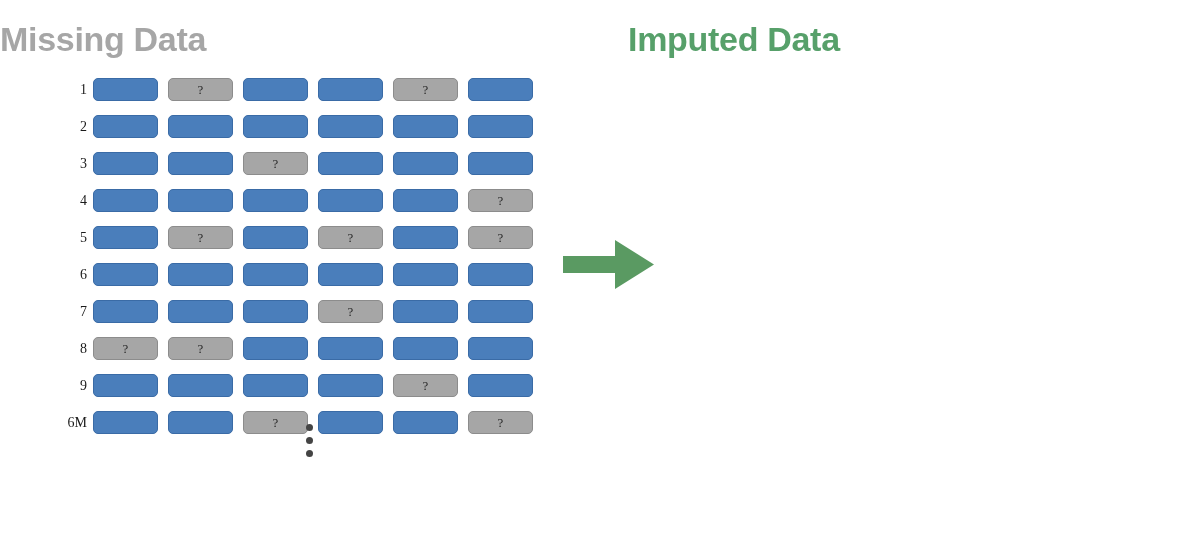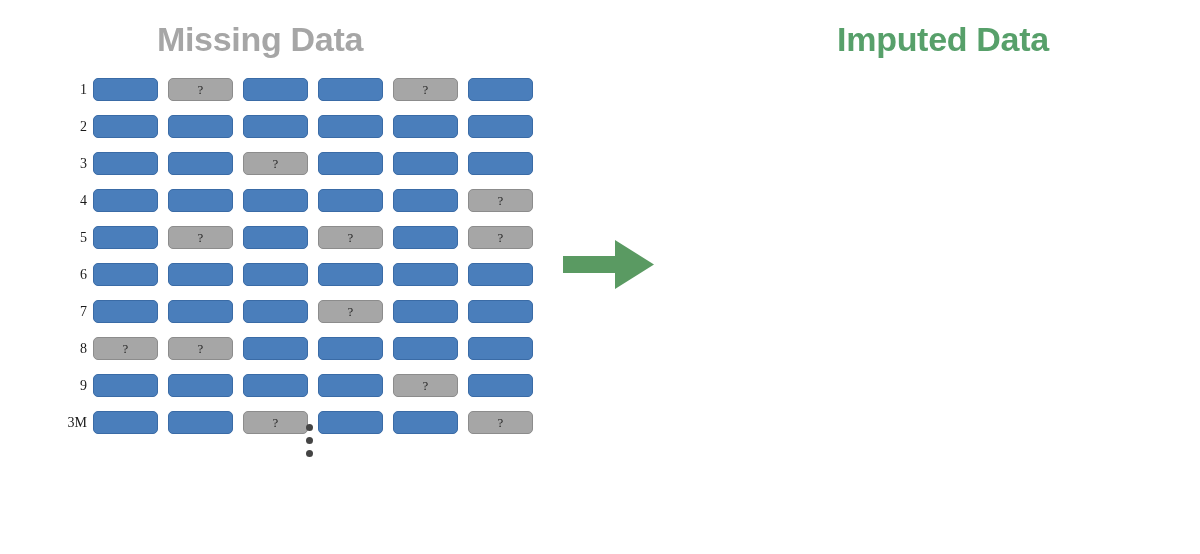--- a/index.html
+++ b/index.html
@@ -28,21 +28,21 @@
     top: 0;
     height: 554px;
   }
   #panel-missing { left: 0px;   width: 560px; }
   #panel-imputed { left: 628px; width: 600px; }
 
   .panel-title {
     position: absolute;
     top: 20px;
     width: 100%;
-    text-align: center;
+    text-align: left;
     font-size: 34px;
     font-weight: bold;
     letter-spacing: -0.3px;
     white-space: nowrap;
   }
   #title-missing { color: #a6a6a6; left: 0; width: 520px; }
   #title-imputed { color: #57a06a; left: 0; width: 630px; }
 
   
   .grid {
@@ -232,21 +232,21 @@
           <div class="cells">
             <div class="cell c0 present"></div>
             <div class="cell c1 present"></div>
             <div class="cell c2 present"></div>
             <div class="cell c3 present"></div>
             <div class="cell c4 missing">?</div>
             <div class="cell c5 present"></div>
           </div>
         </div>
         <div class="grid-row last-row">
-          <div class="row-label">3M</div>
+          <div class="row-label">6M</div>
           <div class="cells">
             <div class="cell c0 present"></div>
             <div class="cell c1 present"></div>
             <div class="cell c2 missing">?</div>
             <div class="cell c3 present"></div>
             <div class="cell c4 present"></div>
             <div class="cell c5 missing">?</div>
           </div>
         </div>
       </div>

